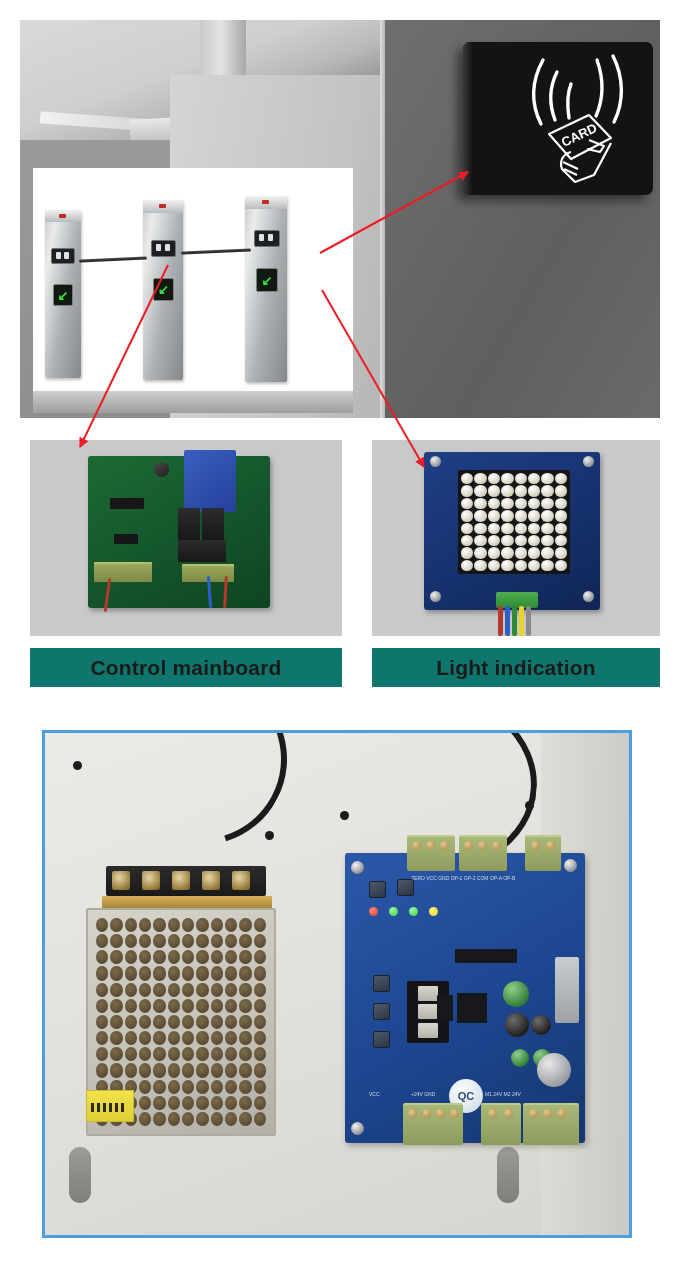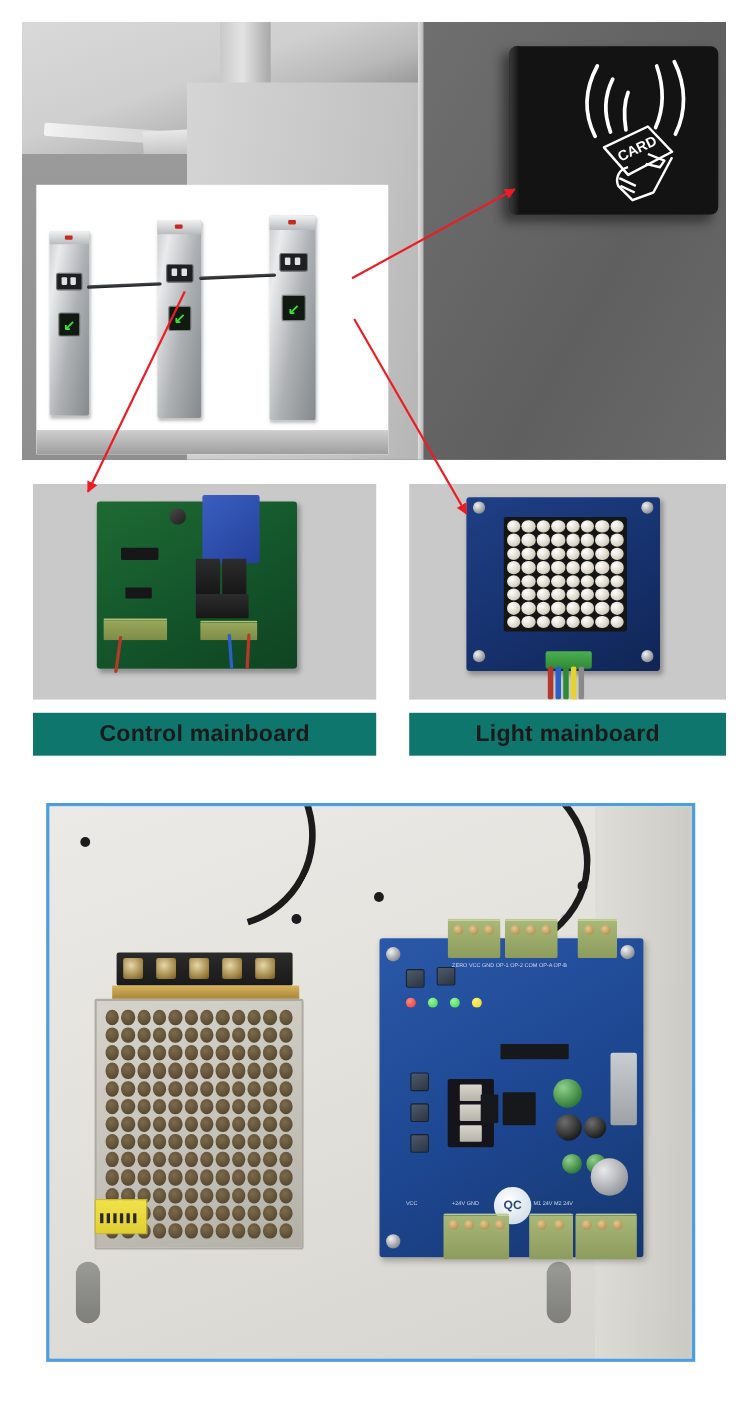--- a/index.html
+++ b/index.html
@@ -479,21 +479,21 @@
         <div class="wgrp">
           <i style="left:0;background:#b33a2a;"></i>
           <i style="left:7px;background:#2b5fc9;"></i>
           <i style="left:14px;background:#2f8a36;"></i>
           <i style="left:21px;background:#e8d32c;"></i>
           <i style="left:28px;background:#8a8a8a;"></i>
         </div>
       </div>
     </div>
     <div class="cap">
-      <span>Light mainboard</span>
+      <span>Light indication</span>
     </div>
   </div>
 
   <div class="install">
     <div class="wall"></div>
     <div class="concrete"></div>
 
     <div class="bolt" style="left:28px;top:28px;"></div>
     <div class="bolt" style="left:220px;top:98px;"></div>
     <div class="bolt" style="left:295px;top:78px;"></div>

